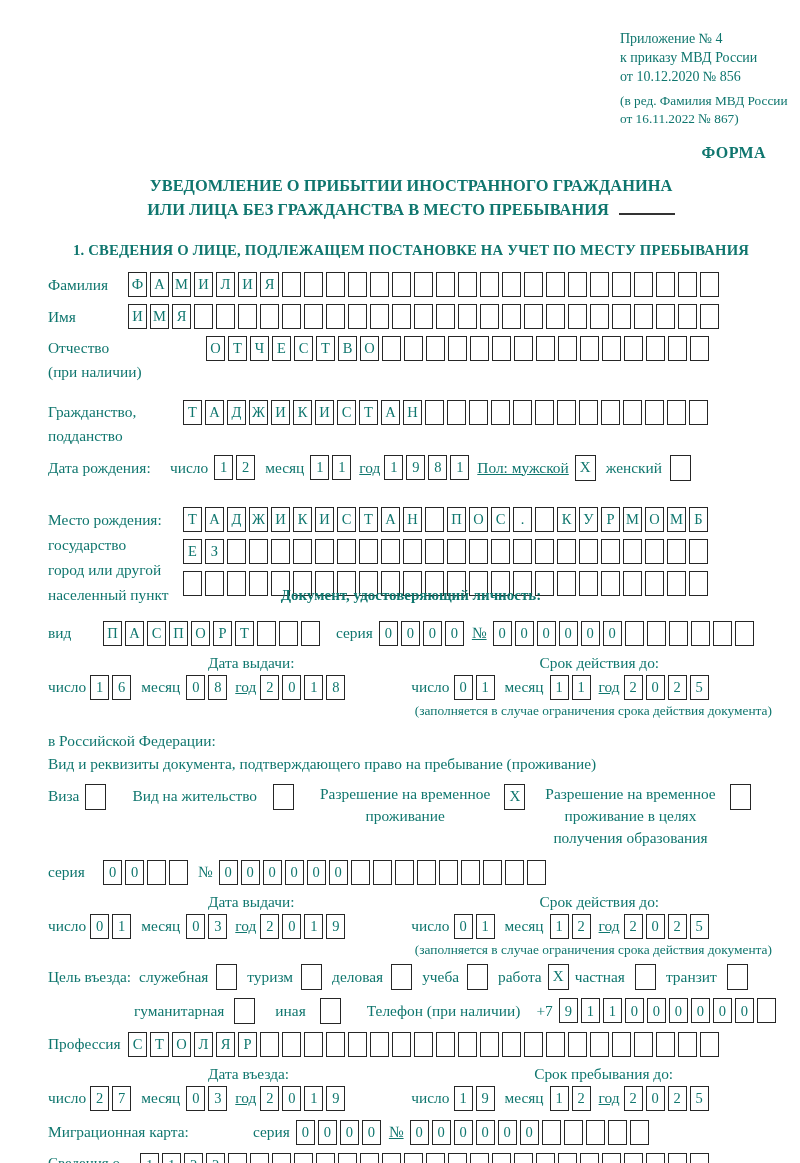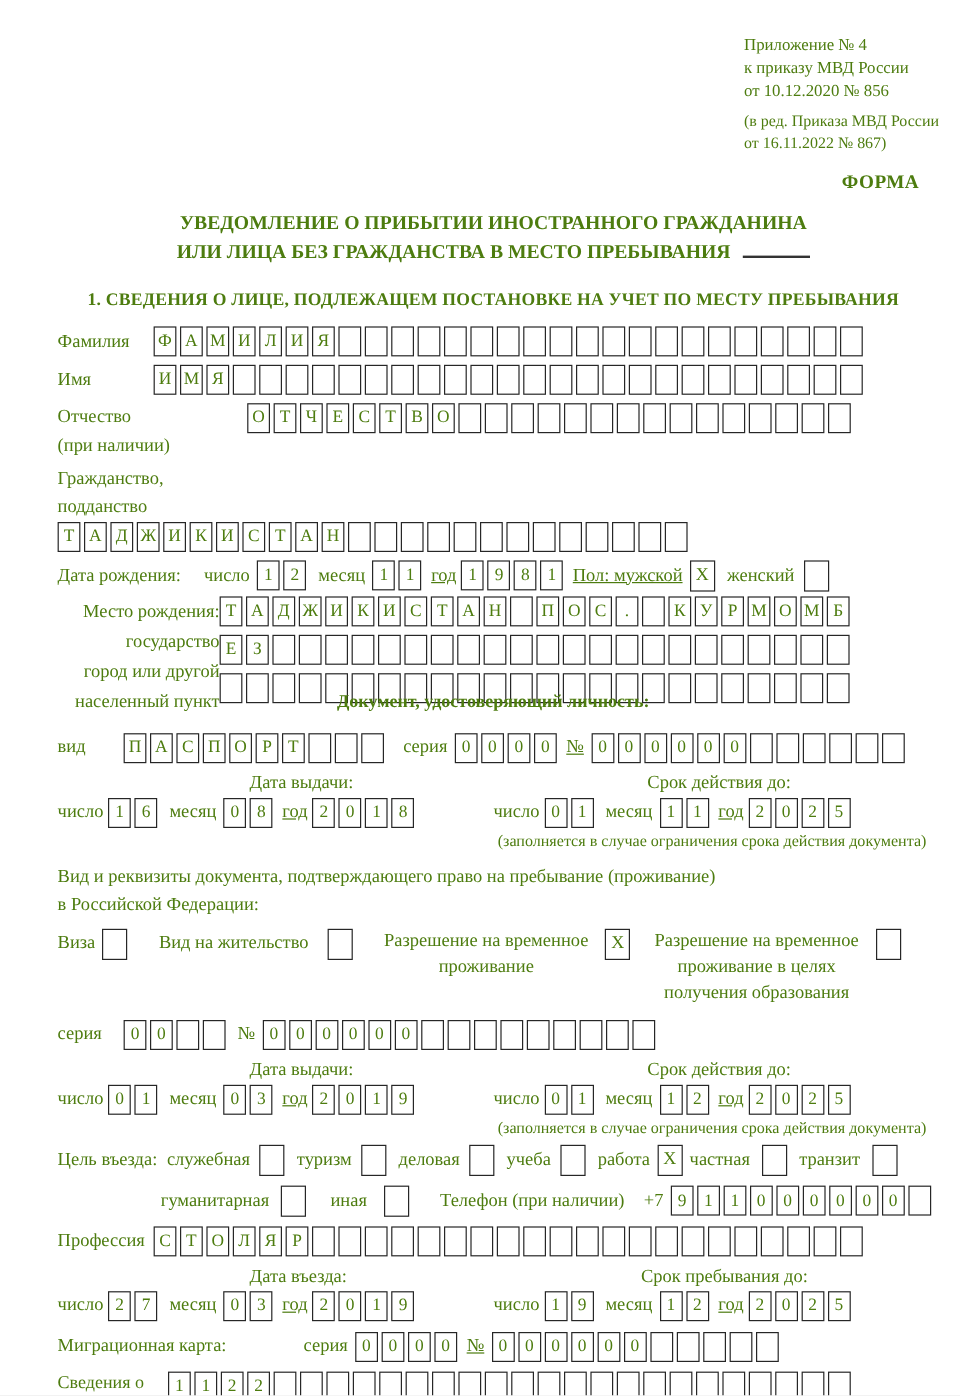--- a/index.html
+++ b/index.html
@@ -1,19 +1,19 @@
 <!DOCTYPE html>
 <html><head>
 <meta charset="utf-8">
 <style>
   html,body{margin:0;padding:0;background:#e8e8e8;}
   .page{
     width:800px;height:1163px;background:#ffffff;margin:0 auto;
     box-sizing:border-box;padding:30px 26px 12px 48px;
-    font-family:"Liberation Serif","DejaVu Serif",serif;color:#4d7c0f;
+    font-family:"Liberation Serif","DejaVu Serif",serif;color:#0f766e;
     overflow:hidden;position:relative;
   }
   
   .annex{margin-left:572px;font-size:14px;line-height:1.34;white-space:nowrap;}
   .annex .small{font-size:13.3px;}
   .annex .gap-top{margin-top:6px;}
   .forma{text-align:right;font-weight:bold;font-size:16px;margin:16px 8px 0 0;letter-spacing:.4px;}
   
   .title{text-align:center;font-weight:bold;font-size:16.4px;line-height:1.5;margin-top:12px;}
   .blank-line{display:inline-block;width:56px;border-bottom:2px solid #333;margin-left:10px;vertical-align:baseline;height:12px;}
@@ -57,21 +57,21 @@
 </style>
 </head>
 <body>
 
 <div class="page">
 
   <div class="annex">
     <div>Приложение № 4</div>
     <div>к приказу МВД России</div>
     <div>от 10.12.2020 № 856</div>
-    <div class="small gap-top">(в ред. Приказа МВД России</div>
+    <div class="small gap-top">(в ред. Фамилия МВД России</div>
     <div class="small">от 16.11.2022 № 867)</div>
   </div>
   <div class="forma">ФОРМА</div>
 
   <div class="title">
     <div>УВЕДОМЛЕНИЕ О ПРИБЫТИИ ИНОСТРАННОГО ГРАЖДАНИНА</div>
     <div><span>ИЛИ ЛИЦА БЕЗ ГРАЖДАНСТВА В МЕСТО ПРЕБЫВАНИЯ</span><span class="blank-line"></span></div>
   </div>
 
   <div class="sec-head">1. СВЕДЕНИЯ О ЛИЦЕ, ПОДЛЕЖАЩЕМ ПОСТАНОВКЕ НА УЧЕТ ПО МЕСТУ ПРЕБЫВАНИЯ</div>
@@ -167,21 +167,21 @@
         <span class="cell"></span>
         <span class="cell"></span>
         <span class="cell"></span>
         <span class="cell"></span>
         <span class="cell"></span>
         <span class="cell"></span>
         <span class="cell"></span>
       </span>
   </div>
 
-  <div class="frow top" style="margin-top:3px;flex-direction:column;">
+  <div class="frow top" style="margin-top:16px;">
     <span class="lab w135 lab2">
       <span>Гражданство,</span><br>
       <span>подданство</span>
     </span>
     <span class="cells">
         <span class="cell">Т</span>
         <span class="cell">А</span>
         <span class="cell">Д</span>
         <span class="cell">Ж</span>
         <span class="cell">И</span>
@@ -225,21 +225,21 @@
         <span class="cell">9</span>
         <span class="cell">8</span>
         <span class="cell">1</span>
       </span>
     <span class="lab ml8 mr6">Пол: мужской</span>
     <span class="checkbox">X</span>
     <span class="lab ml10 mr8">женский</span>
     <span class="checkbox"></span>
   </div>
 
-  <div class="frow top" style="margin-top:4px;text-align:right;">
+  <div class="frow top" style="margin-top:26px;">
     <span class="lab w135" style="line-height:25px;">
       <span>Место рождения:</span><br>
       <span>государство</span><br>
       <span>город или другой</span><br>
       <span>населенный пункт</span>
     </span>
     <span class="stack">
       <span class="cells crow">
           <span class="cell">Т</span>
           <span class="cell">А</span>
@@ -395,22 +395,22 @@
     <span class="cells">
         <span class="cell">2</span>
         <span class="cell">0</span>
         <span class="cell">2</span>
         <span class="cell">5</span>
       </span>
   </div>
   <div class="fnote">(заполняется в случае ограничения срока действия документа)</div>
 
   <div class="intro">
+    <div>в Российской Федерации:</div>
     <div>Вид и реквизиты документа, подтверждающего право на пребывание (проживание)</div>
-    <div>в Российской Федерации:</div>
   </div>
   <div class="visa-row">
     <span class="lab" style="padding-top:4px;">Виза</span>
     <span class="checkbox ml6"></span>
     <span class="lab ml26" style="padding-top:4px;">Вид на жительство</span>
     <span class="checkbox ml16"></span>
     <span class="opt-multi ml26">
       <span>Разрешение на временное</span><br>
       <span>проживание</span>
     </span>

